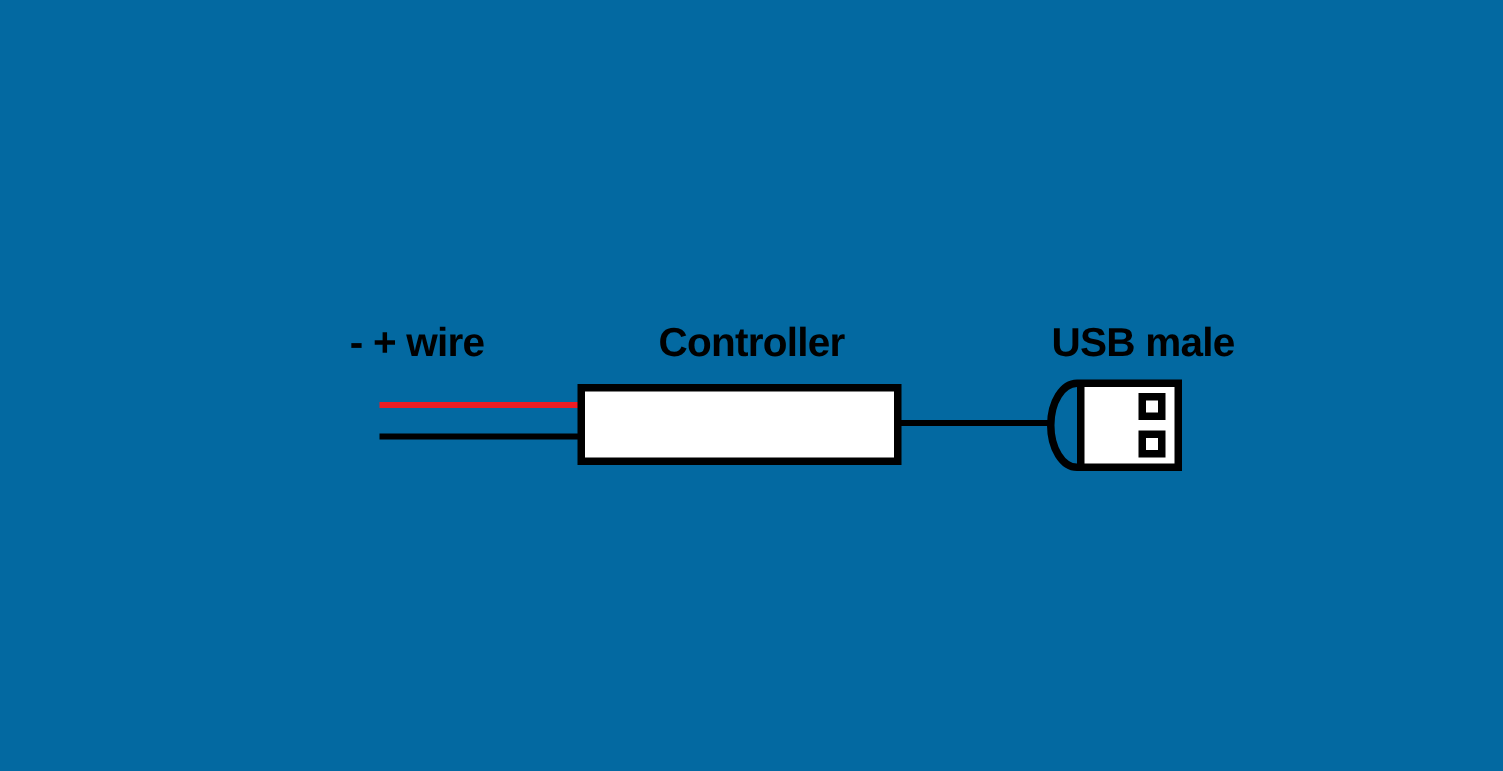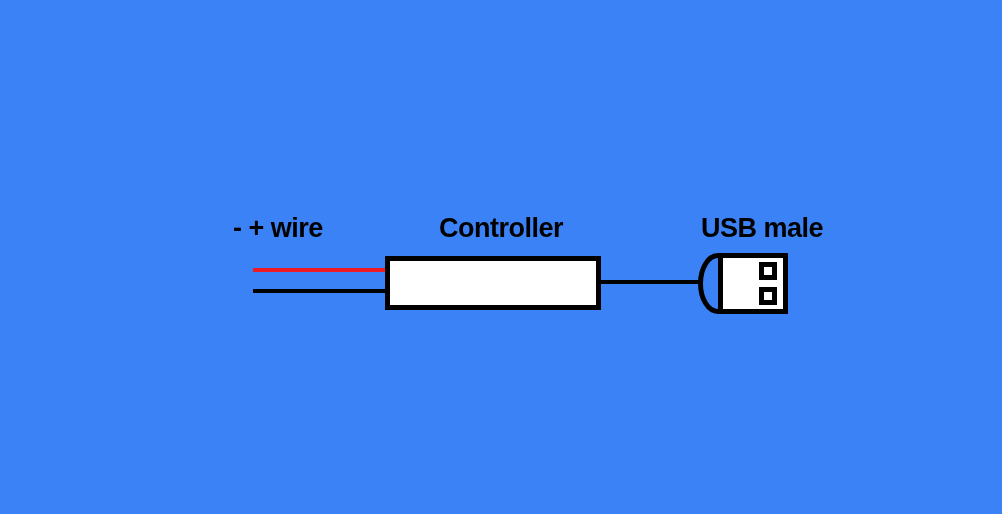--- a/index.html
+++ b/index.html
@@ -4,21 +4,21 @@
 <style>
   html, body {
     margin: 0;
     padding: 0;
     background: #ffffff;
   }
   .canvas {
     position: relative;
     width: 1002px;
     height: 514px;
-    background: #3b82f6;
+    background: #0369a1;
     overflow: hidden;
     font-family: "Liberation Sans", sans-serif;
   }
   svg.diagram {
     position: absolute;
     left: 0;
     top: 0;
     width: 1002px;
     height: 514px;
     display: block;

